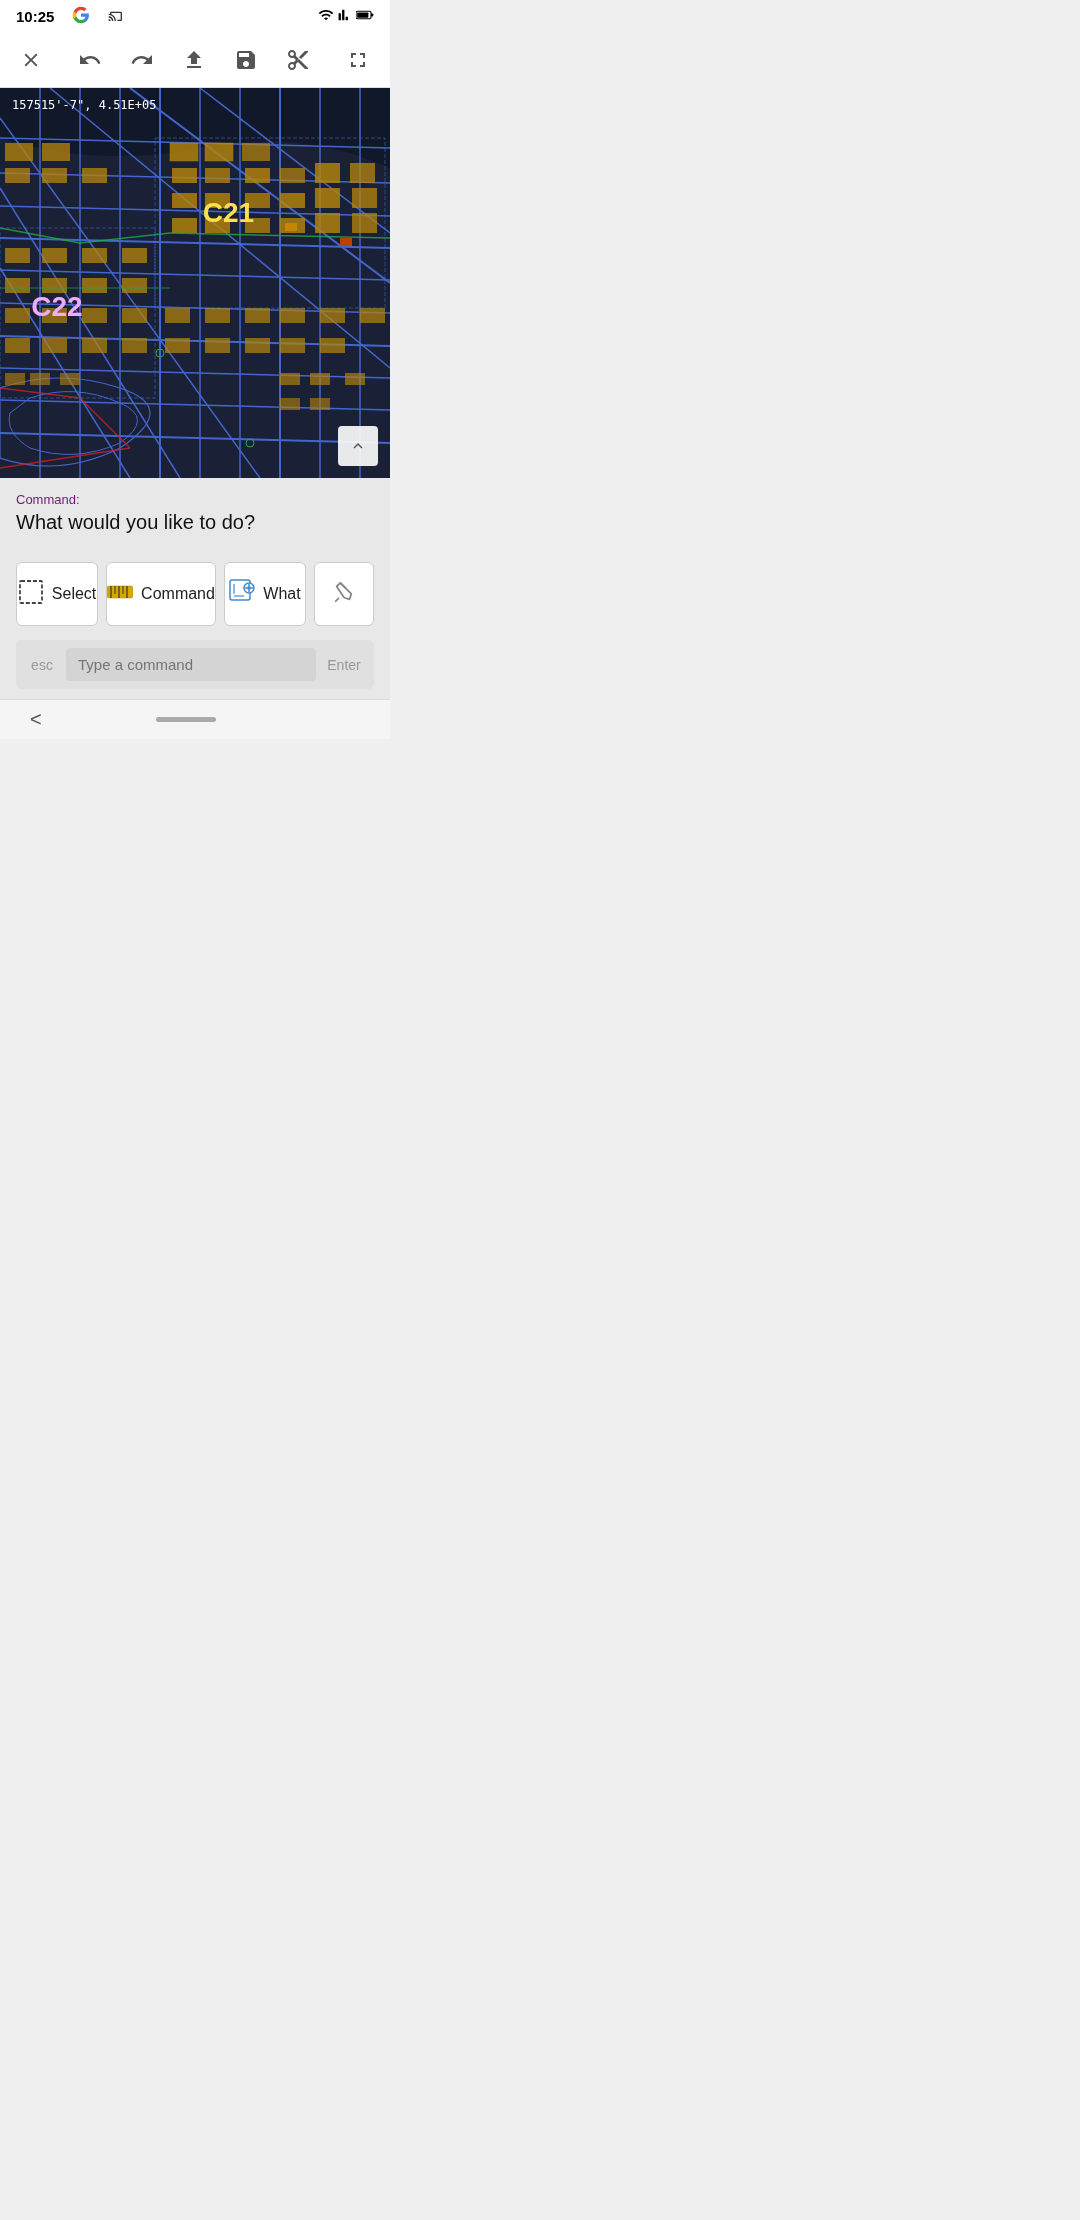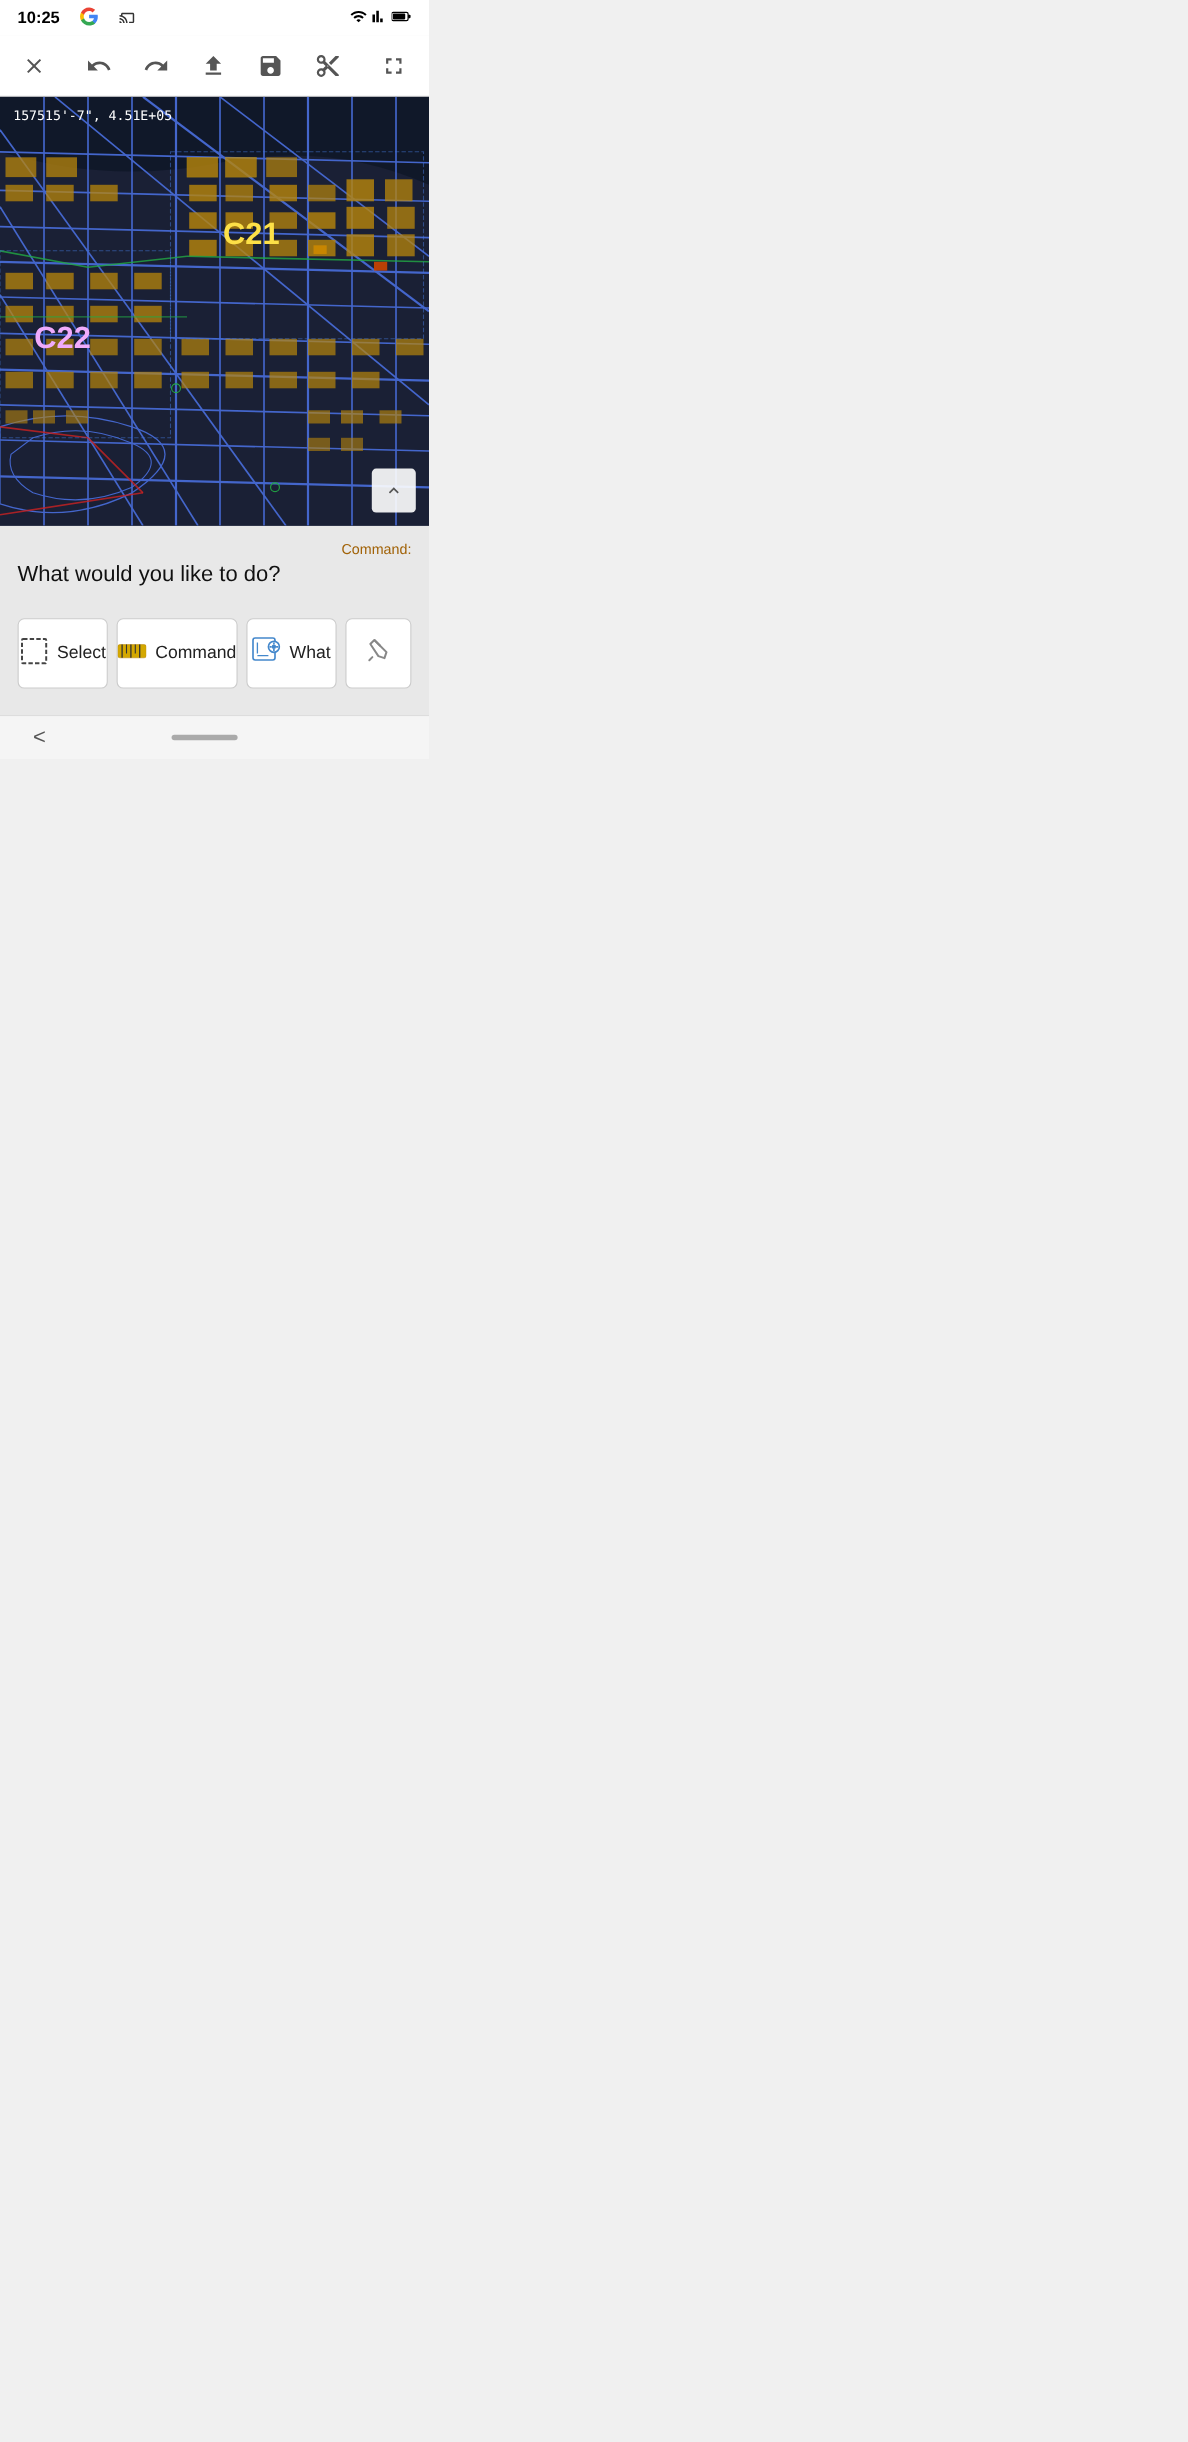--- a/index.html
+++ b/index.html
@@ -153,23 +153,22 @@
       color: #555;
     }
 
     
     .command-area {
       background: #e8e8e8;
       padding: 14px 16px 10px 16px;
     }
     .command-label {
       font-size: 13px;
-      color: #a16207;
+      color: #701a75;
       margin-bottom: 4px;
-      text-align: right;
     }
     .command-question {
       font-size: 20px;
       color: #111;
       font-weight: 400;
       margin-bottom: 28px;
     }
 
     
     .action-buttons {
@@ -550,19 +549,24 @@
       <span>
         <svg width="22" height="22" viewBox="0 0 24 24" fill="none" stroke="#888" stroke-width="2">
           <path d="M4 6 L8 2 L20 14 L18 20 L12 18 L4 6Z" stroke-linejoin="round"></path>
           <path d="M8 2 L14 8" stroke-width="2"></path>
           <path d="M3 22 L6 19" stroke-width="2" stroke-linecap="round"></path>
         </svg>
       </span>
     </button>
   </div>
 
+  <div class="command-input-row">
+    <button class="cmd-esc">esc</button>
+    <input class="cmd-input" type="text" placeholder="Type a command" style="">
+    <button class="cmd-enter">Enter</button>
+  </div>
 </div>
 
 <div class="bottom-bar">
   <button class="nav-btn">&lt;</button>
   <div class="home-indicator"></div>
   <div style="width:50px"></div>
 </div>
 
 </body></html>

